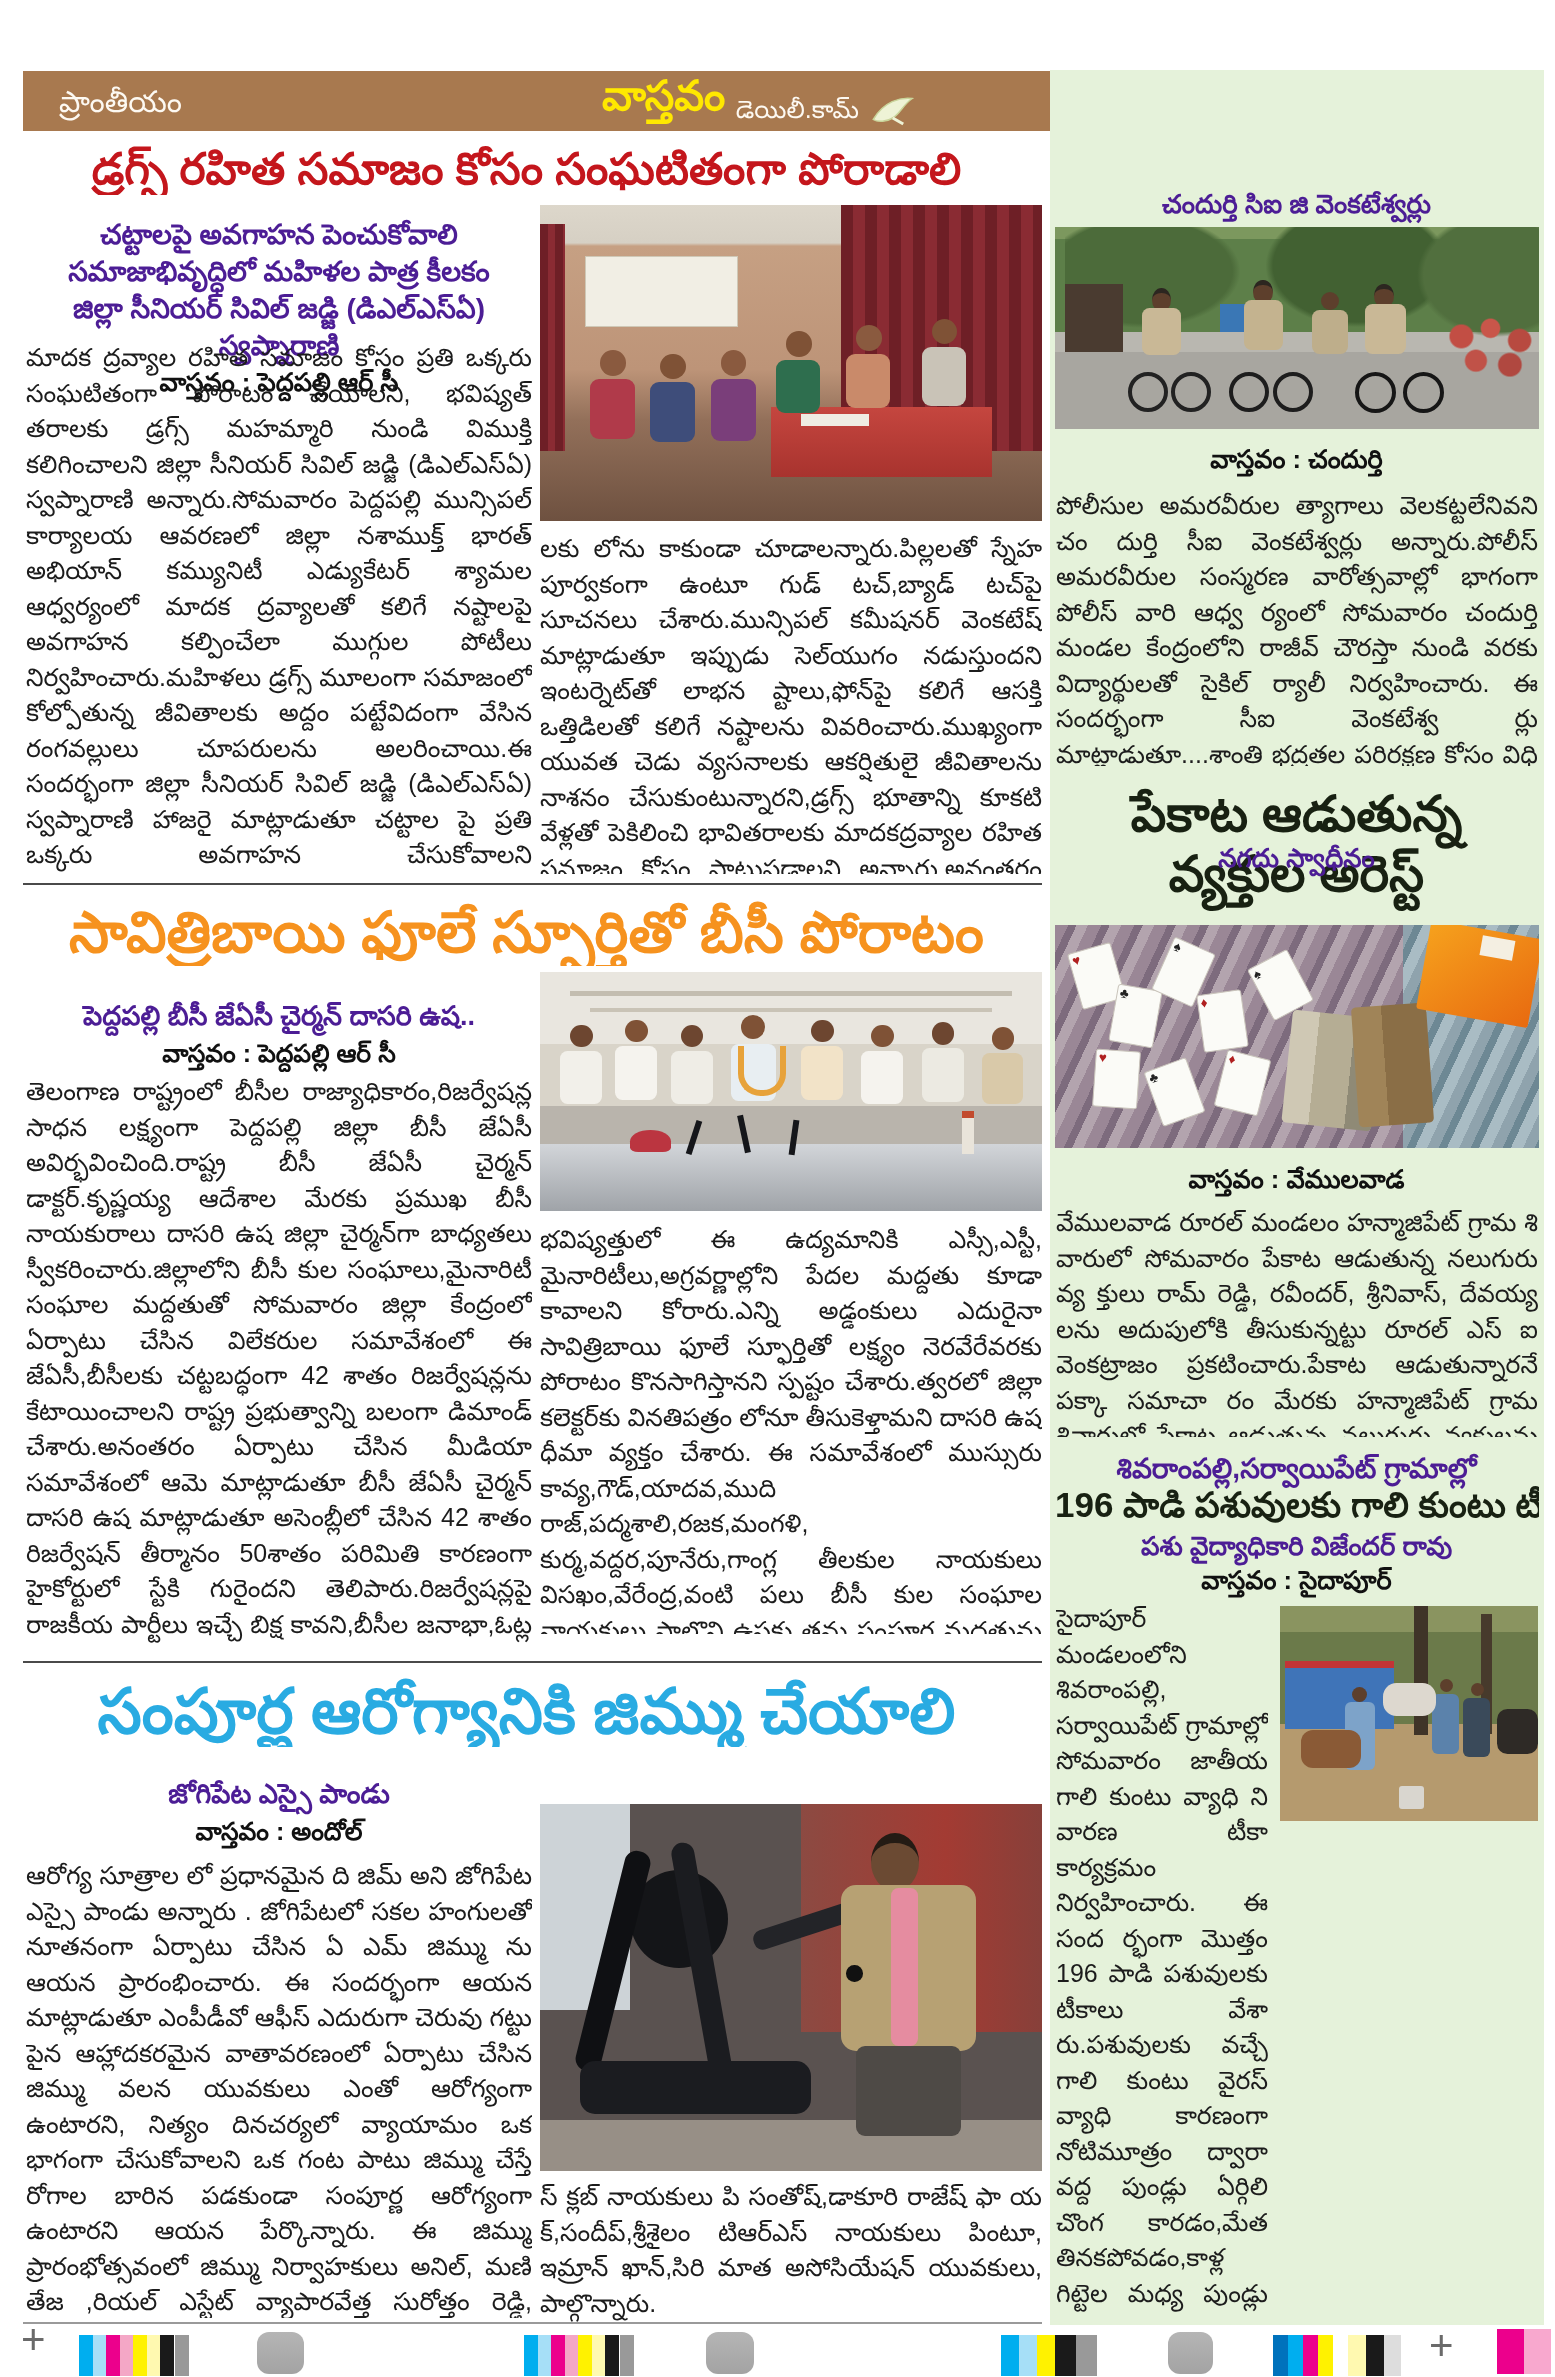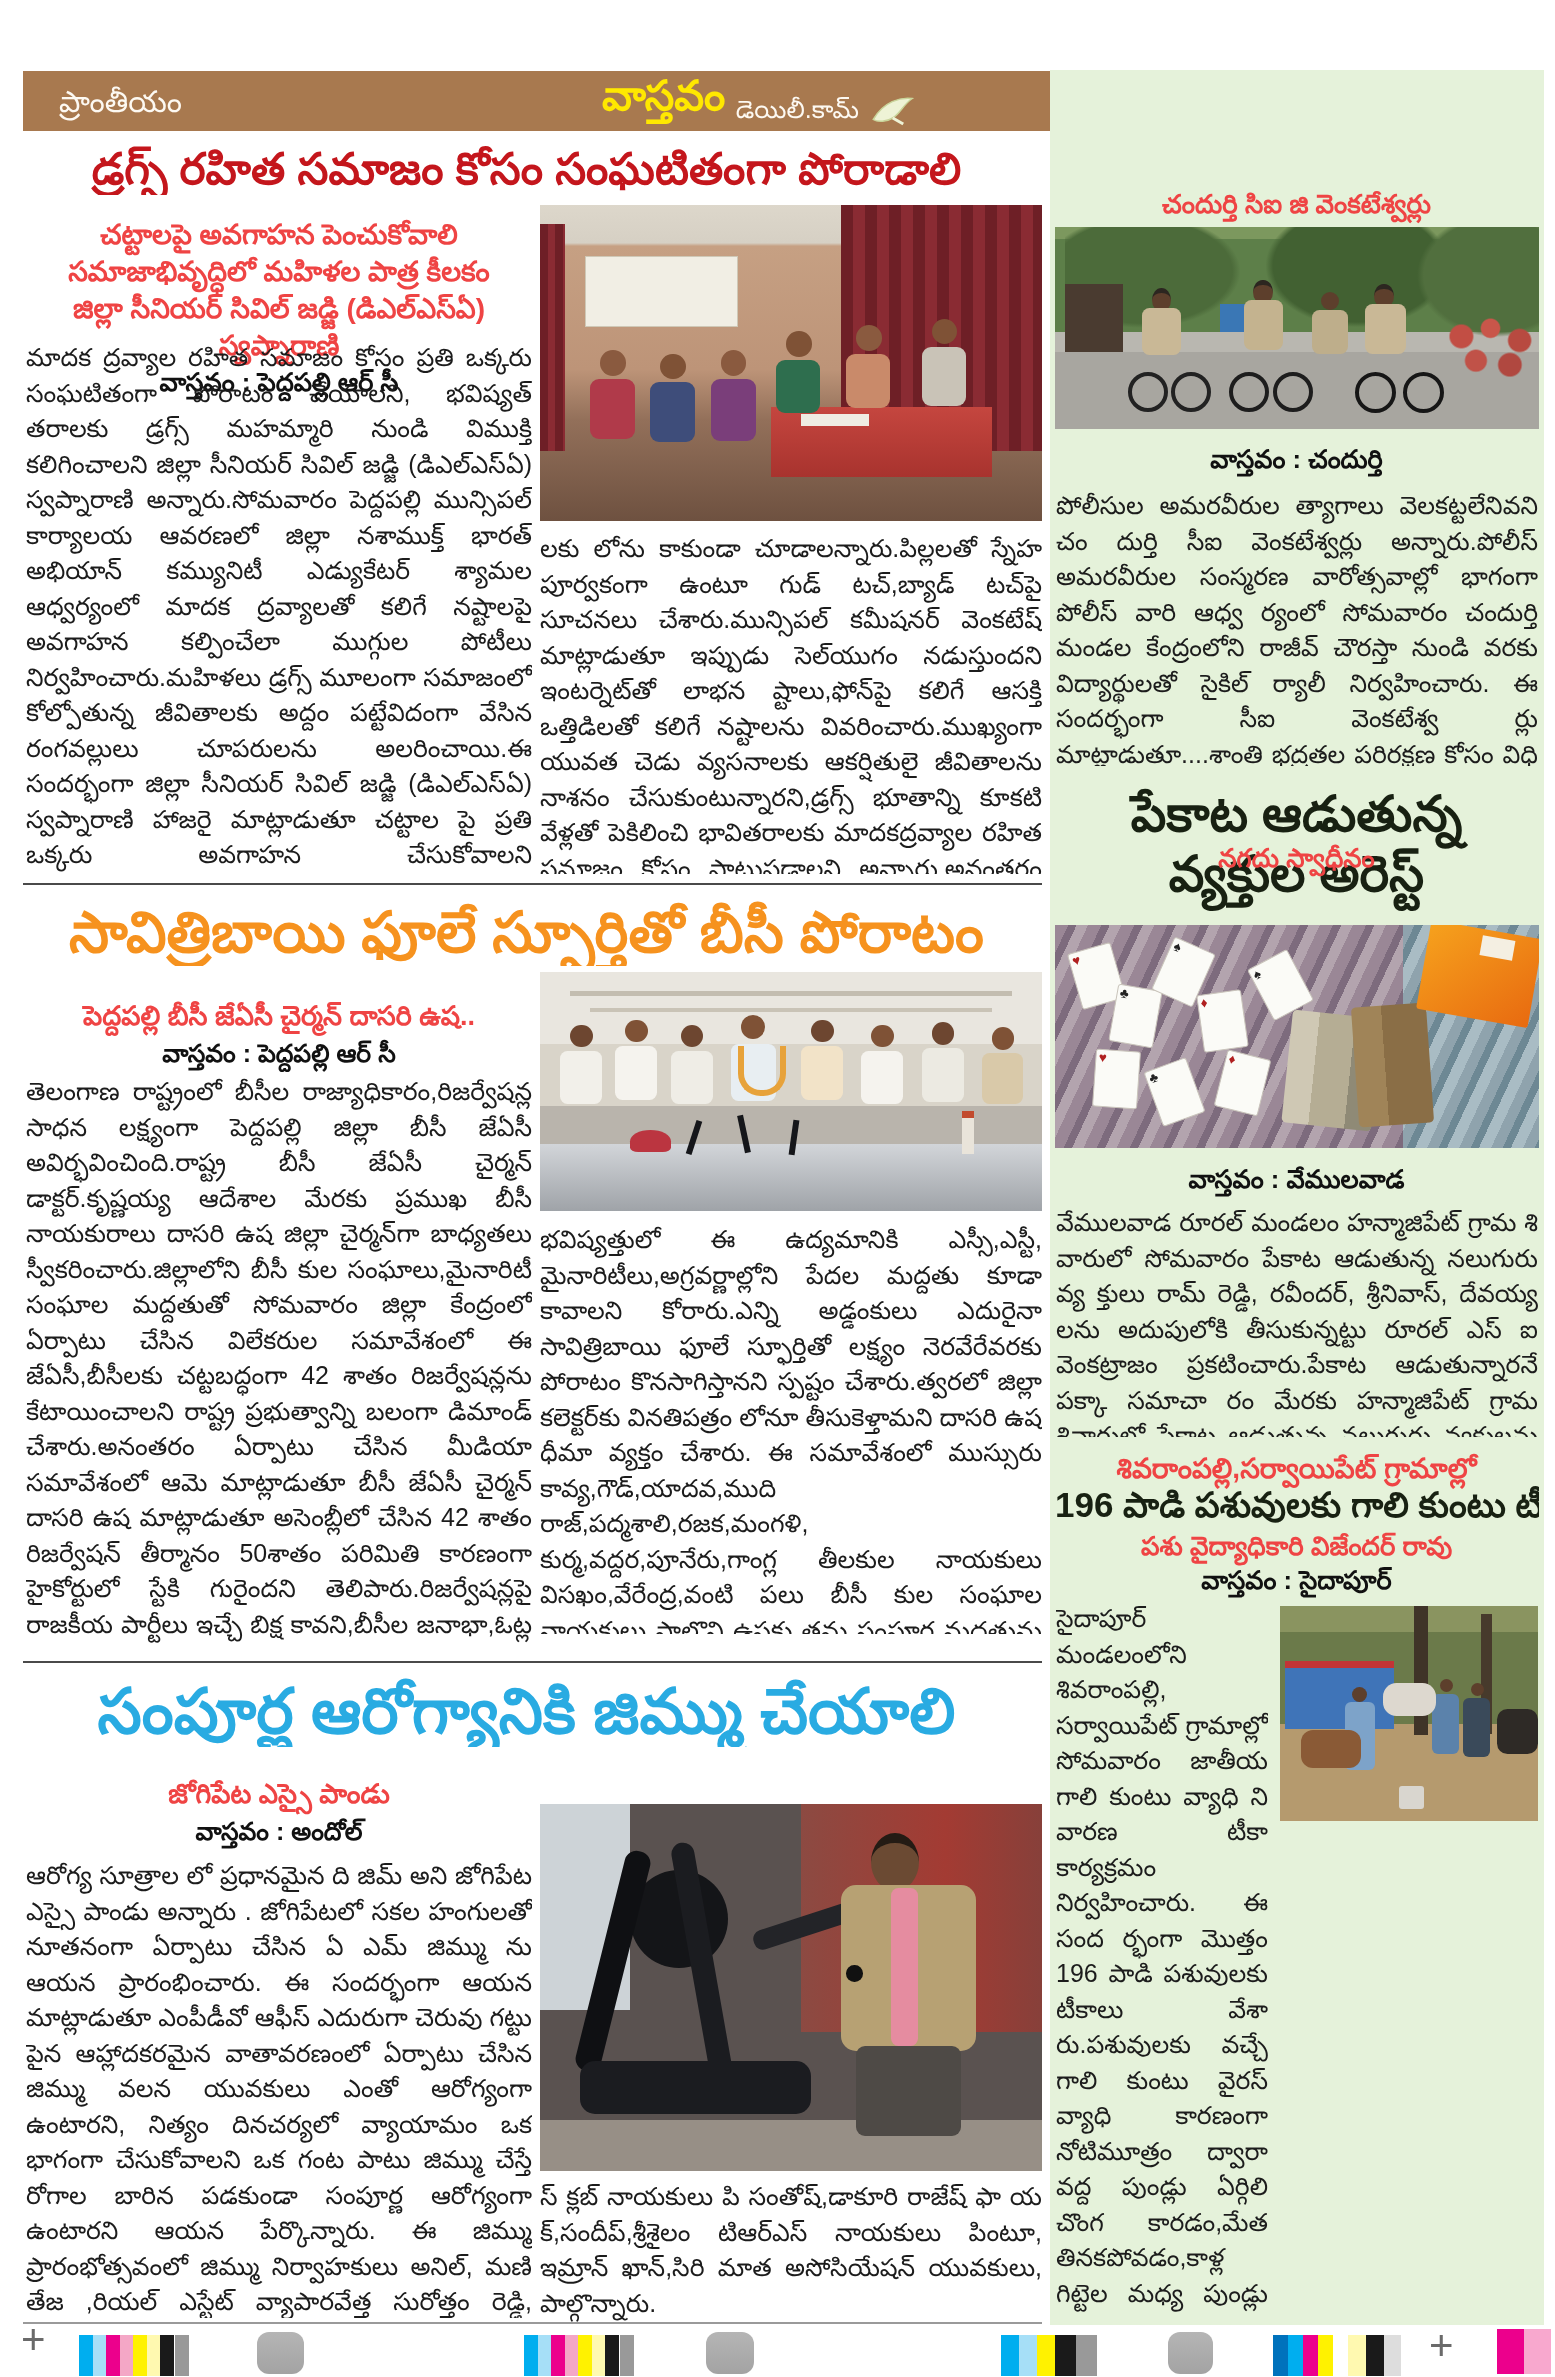--- a/index.html
+++ b/index.html
@@ -6,21 +6,21 @@
   body{font-family:"Liberation Sans","DejaVu Sans",sans-serif;}
   #page{position:relative;width:1555px;height:2377px;background:#ffffff;overflow:hidden;}
   .abs{position:absolute;}
   
   .band{background:#a8794f;}
   .band-text{color:#fdf9f2;}
   .masthead-main{color:#ffe800;font-weight:bold;}
   .pageno-box{background:#fff100;color:#111;font-weight:bold;display:flex;align-items:center;justify-content:center;}
   
   .headline{font-weight:bold;text-align:center;white-space:nowrap;overflow:hidden;line-height:1.15;}
-  .subhead{font-weight:bold;text-align:center;color:#ef4444;line-height:1.32;}
+  .subhead{font-weight:bold;text-align:center;color:#4c1d95;line-height:1.32;}
   .dateline{font-weight:bold;text-align:center;color:#111;}
   .bodytext{color:#1c1c1c;text-align:justify;overflow:hidden;line-height:1.42;}
   .rule{background:#4a4a4a;}
   .green-panel{background:#e5f2da;}
   .r-head{font-weight:bold;text-align:center;color:#182112;line-height:1.2;}
   
   .photo{overflow:hidden;}
   .ph-el{position:absolute;}
   .figure-head{border-radius:50%;}
   .card{background:#fbfbf7;border:0.8px solid #c9c4bb;border-radius:3px;color:#b02020;font-size:13.5px;line-height:15px;text-align:left;padding-left:2.3px;}

